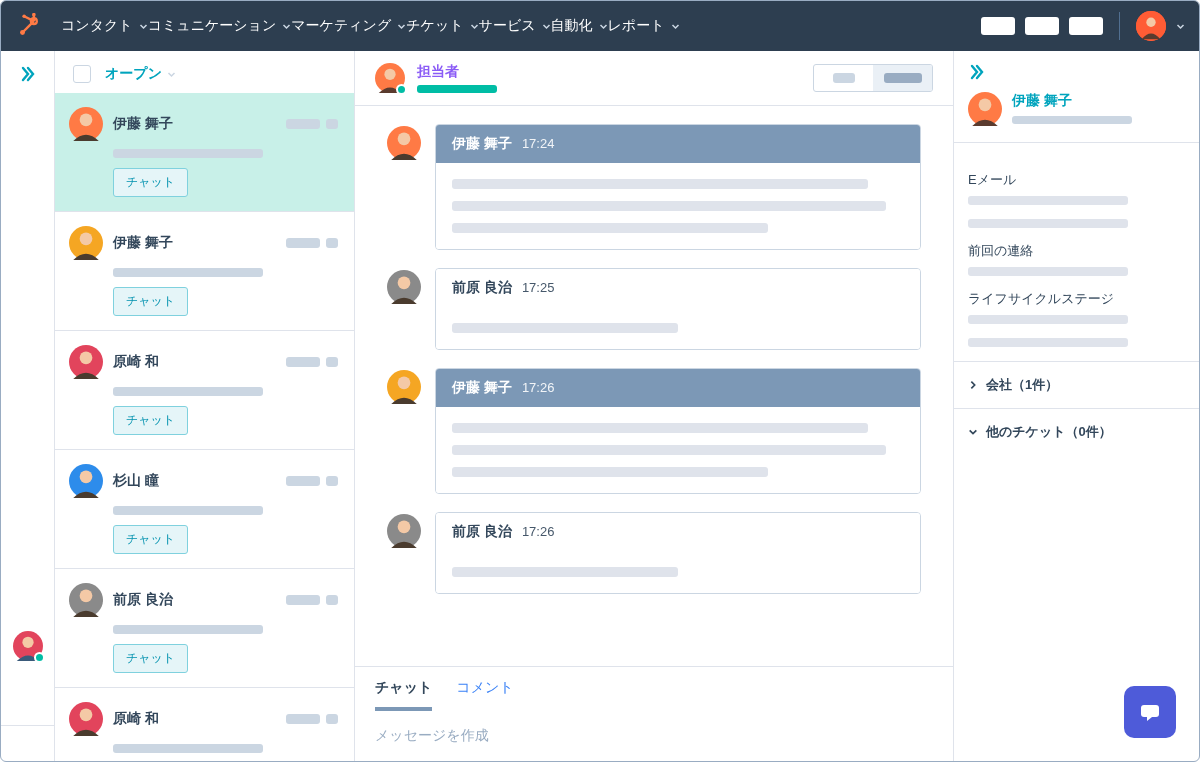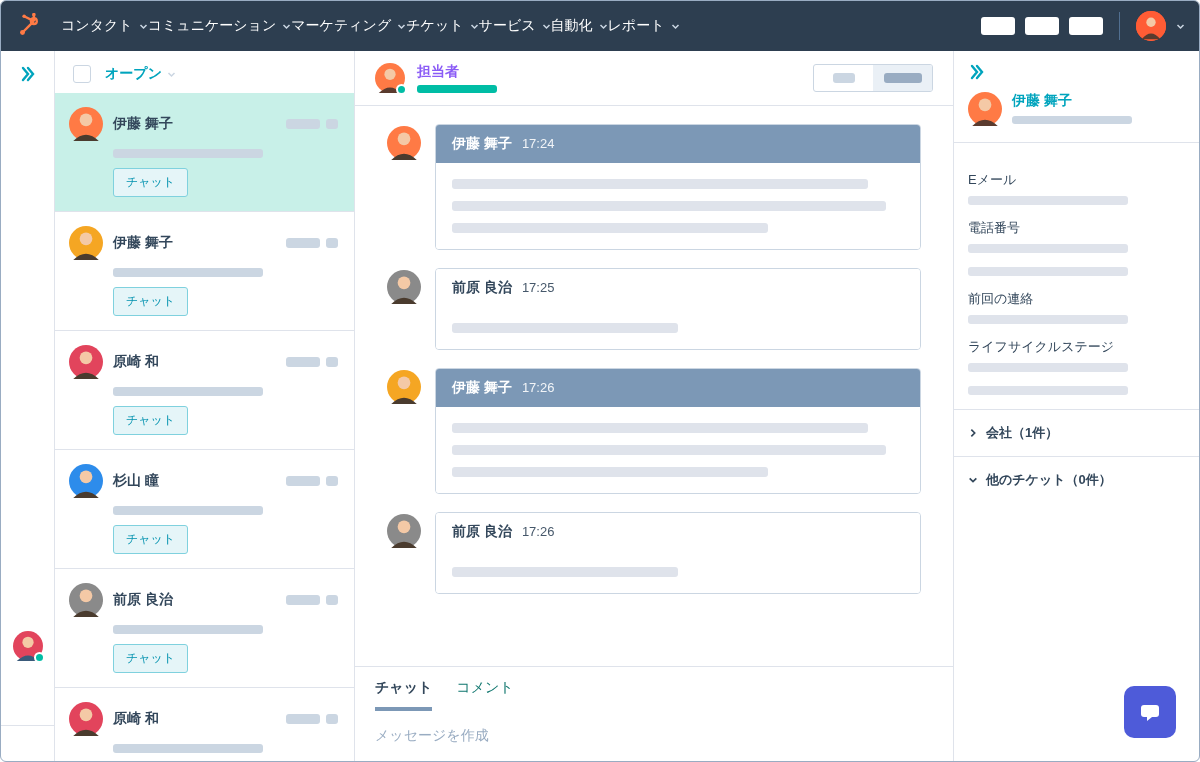--- a/index.html
+++ b/index.html
@@ -53,21 +53,21 @@
 .bubble.agent .bub-head { background: #7c98b6; color: #fff; }
 .bubble.cust .bub-head { background: #fff; color: #33475b; }
 .bub-head { padding: 10px 16px; display: flex; gap: 10px; align-items: baseline; }
 .bub-name { font-weight: 600; font-size: 14px; }
 .bub-time { font-size: 13px; opacity: .9; }
 .bub-body { padding: 16px; background: #fff; }
 .bub-body .ph { height: 10px; margin-bottom: 12px; background: #dfe3eb; }
 .bub-body .ph:last-child { margin-bottom: 0; }
 .composer { border-top: 1px solid #dfe3eb; }
 .comp-tabs { display: flex; gap: 24px; padding: 12px 20px 0 20px; }
-.comp-tab { padding-bottom: 10px; font-size: 14px; color: #0f766e; cursor: pointer; }
+.comp-tab { padding-bottom: 10px; font-size: 14px; color: #3b82f6; cursor: pointer; }
 .comp-tab.act { color: #33475b; font-weight: 600; border-bottom: 4px solid #7c98b6; }
 .comp-input { padding: 16px 20px; color: #99acc2; font-size: 14px; }
 .col-side { width: 245px; display: flex; flex-direction: column; overflow-y: auto; }
 .side-top { padding: 12px 14px 16px 14px; }
 .side-collapse { color: #00a4bd; cursor: pointer; margin-bottom: 8px; display: block; }
 .side-contact { display: flex; gap: 10px; align-items: flex-start; }
 .side-contact-name { color: #00a4bd; font-weight: 600; font-size: 14px; }
 .side-ph { width: 120px; height: 8px; background: #cbd6e2; border-radius: 3px; margin-top: 6px; }
 .panel { border-top: 1px solid #dfe3eb; padding: 14px 14px; }
 .panel-h { display: flex; align-items: center; gap: 8px; font-weight: 600; color: #33475b; font-size: 13px; cursor: pointer; }
@@ -418,24 +418,20 @@
       </div>
 
 
       <div class="panel">
         <div id="about-fields">
               <div class="field">
                 <div class="field-label">Eメール</div>
                 <div class="field-val"></div>
               </div>
               <div class="field">
-                <div class="field-label">電話番号</div>
-                <div class="field-val"></div>
-              </div>
-              <div class="field">
                 <div class="field-val"></div>
               </div>
               <div class="field">
                 <div class="field-label">前回の連絡</div>
                 <div class="field-val"></div>
               </div>
               <div class="field">
                 <div class="field-label">ライフサイクルステージ</div>
                 <div class="field-val"></div>
               </div>

